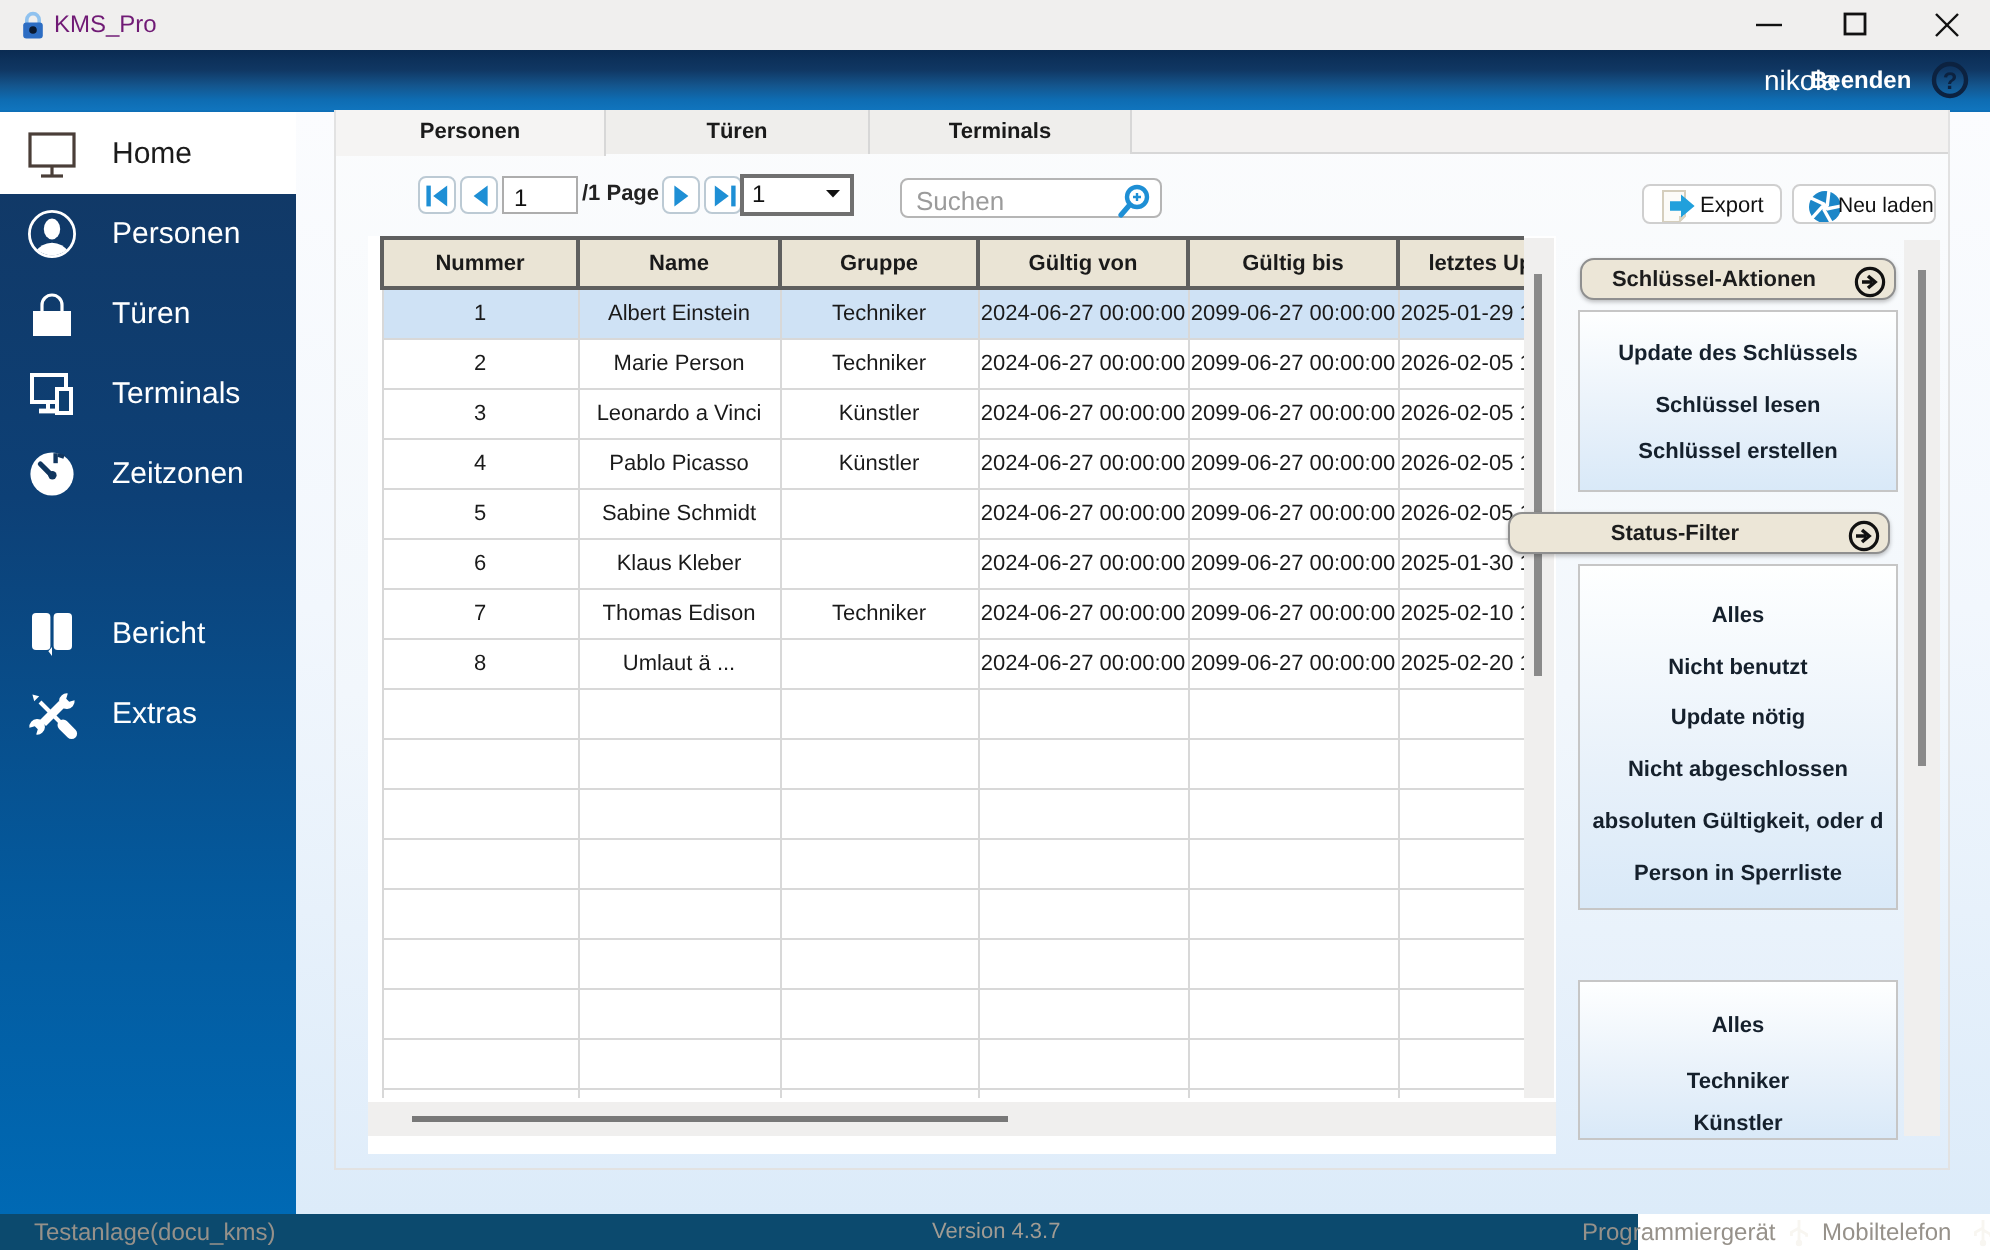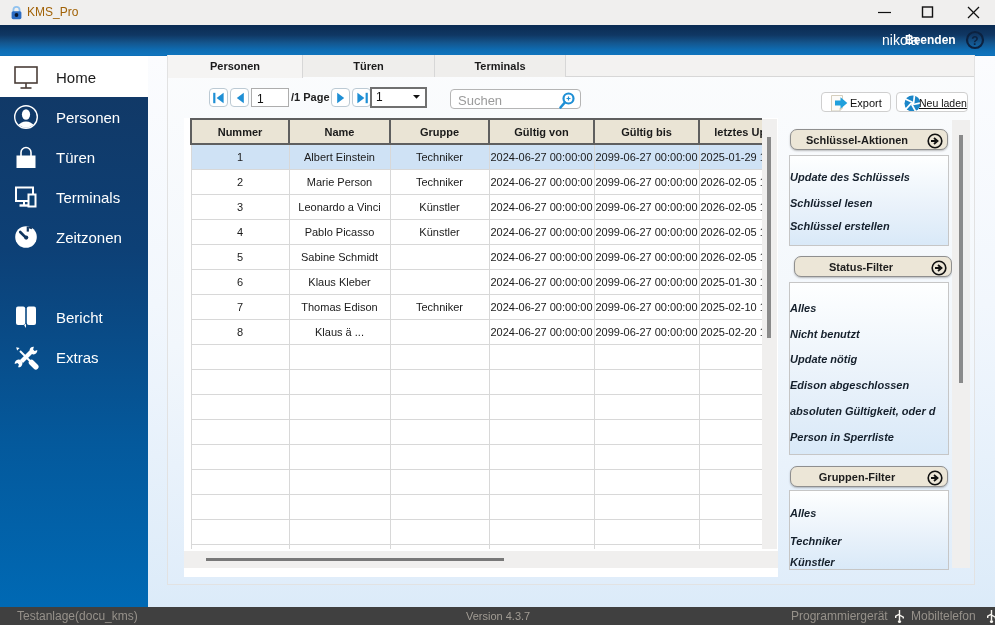--- a/index.html
+++ b/index.html
@@ -2,21 +2,21 @@
 <html><head>
 <meta charset="utf-8">
 <style>
 * { margin:0; padding:0; box-sizing:border-box; }
 html,body { width:995px; height:625px; overflow:hidden; }
 body { font-family:"Liberation Sans", sans-serif; position:relative; background:#fff; }
 .abs { position:absolute; }
 
 
 #titlebar { left:0; top:0; width:995px; height:25px; background:#f0efee; }
-#apptitle { left:27px; top:5px; font-size:12px; color:#a16207; }
+#apptitle { left:27px; top:5px; font-size:12px; color:#701a75; }
 
 
 #topbar { left:0; top:25px; width:995px; height:31px;
   background:linear-gradient(to bottom,#0a2b52 0%,#103763 32%,#14568e 58%,#0e6cb2 80%,#1074bd 96%,#0d6db5 100%); }
 #nikola { left:849px; top:32px; font-size:14px; color:#fff;margin-left:33px; }
 #beenden { left:905px; top:33px; font-size:12px; font-weight:bold; color:#fff; }
 
 
 #sidebar { left:0; top:56px; width:148px; height:551px;
   background:linear-gradient(to bottom,#123763 0%,#0d4076 35%,#04599c 70%,#0069b4 100%); }
@@ -51,21 +51,21 @@
 #combo .arr { position:absolute; right:2px; top:1px; width:13px; height:13px; }
 #searchbox { left:282px; top:34px; width:131px; height:20px; background:#fff; border:1px solid #b5b5b5; border-radius:4px; }
 #searchbox .ph { position:absolute; left:7px; top:3px; font-size:13px; color:#9b9b9b; }
 #searchbox svg { position:absolute; right:3px; top:1px; }
 .toolbtn { position:absolute; top:37px; height:20px; background:#fff; border:1px solid #cfcfcf;
   border-radius:4px; font-size:11px; color:#111; white-space:nowrap; overflow:hidden; }
 .toolbtn .t { position:absolute; top:3px; }
 #btn-export { left:653px; width:70px; }
 #btn-export .t { left:28px; top:4px; }
 #btn-reload { left:728px; width:72px; }
-#btn-reload .t { left:22px; top:4px; font-size:10.5px;text-decoration:underline; }
+#btn-reload .t { left:22px; top:4px; font-size:10.5px; }
 
 
 #gridbg { left:16px; top:63px; width:594px; height:459px; background:#fff; }
 #tablewrap { position:absolute; left:22px; top:63px; width:572px; height:431px; overflow:hidden; }
 table { border-collapse:collapse; table-layout:fixed; width:612px; font-size:11px; color:#1a1a1a; }
 td,th { overflow:hidden; white-space:nowrap; text-align:center; height:25px; padding:0; }
 thead th { background:#eae4d5; border:2px solid #5f5f5f; font-size:11px; font-weight:bold; height:25px; }
 tbody td { border:1px solid #d8d8d8; background:#fff; }
 tr.sel td { background:#cfe2f5; }
 
@@ -74,27 +74,27 @@
 #hscroll { position:absolute; left:16px; top:496px; width:594px; height:17px; background:#f0efee; }
 #hscroll .thumb { position:absolute; left:22px; top:7px; width:298px; height:3px; background:#787878; }
 
 
 .pill { position:absolute; left:67px; width:158px; height:21px; background:#ece6d7;
   border:1px solid #8f8f8f; border-radius:7px; box-shadow:0 1px 2px rgba(0,0,0,0.25);
   font-size:11px; font-weight:bold; color:#1c1c1c; text-align:center; line-height:20px; padding-right:24px; }
 .pill svg { position:absolute; right:4px; top:2.5px; }
 .subpanel { position:absolute; left:66px; width:160px; border:1px solid #c6c6c6;
   background:linear-gradient(to bottom,#feffff 0%,#e8f1fa 60%,#d9e9f8 100%);
-  font-size:11px; font-weight:bold; color:#15202c; text-align:left;font-style:italic; }
+  font-size:11px; font-weight:bold; color:#15202c; text-align:center; }
 .subpanel div { position:absolute; width:100%; white-space:nowrap; }
 #rscroll { position:absolute; left:784px; top:65px; width:18px; height:448px; background:#f0efee; }
 #rscroll .thumb { position:absolute; left:7px; top:15px; width:4px; height:248px; background:#8a8a8a; }
 
 
-#statusbar { left:0; top:607px; width:995px; height:18px; background:#404040; color:#96918a; font-size:12px; }
+#statusbar { left:0; top:607px; width:819px; height:18px; background:#0c4a6e; color:#96918a; font-size:12px; }
 #st1 { position:absolute; left:17px; top:2px; }
 #st2 { position:absolute; left:466px; top:3px; font-size:11px; color:#a19c94;text-align:center; }
 #st3 { position:absolute; left:791px; top:2px; }
 #st4 { position:absolute; left:911px; top:2px; }
 </style>
 </head>
 <body>
 
 <div class="abs" id="titlebar">
   <svg class="abs" style="left:10px;top:5px" width="13" height="15" viewBox="0 0 13 15">
@@ -331,21 +331,21 @@
           <tr>
               <td>7</td>
               <td>Thomas Edison</td>
               <td>Techniker</td>
               <td>2024-06-27 00:00:00</td>
               <td>2099-06-27 00:00:00</td>
               <td>2025-02-10 13:10:05</td>
             </tr>
           <tr>
               <td>8</td>
-              <td>Klaus ä ...</td>
+              <td>Umlaut ä ...</td>
               <td></td>
               <td>2024-06-27 00:00:00</td>
               <td>2099-06-27 00:00:00</td>
               <td>2025-02-20 13:10:05</td>
             </tr>
           <tr>
               <td></td>
               <td></td>
               <td></td>
               <td></td>
@@ -430,39 +430,33 @@
       <svg width="16" height="16" viewBox="0 0 16 16">
           <circle cx="8" cy="8" r="6.8" fill="none" stroke="#111" stroke-width="1.6"></circle>
           <path d="M4 8 h5 M7 5 l3.5 3 L7 11" fill="none" stroke="#111" stroke-width="1.8"></path>
         </svg>
     </div>
     <div class="subpanel" style="top:100px;left:621px;width:160px;height:91px">
       <div style="top:15px">Update des Schlüssels</div>
       <div style="top:41px">Schlüssel lesen</div>
       <div style="top:64px">Schlüssel erstellen</div>
     </div>
-    <div class="pill" style="top:201px;left:626px;width:158px">Status-Filter
+    <div class="pill" style="top:201px;left:586px;width:191px">Status-Filter
       <svg width="16" height="16" viewBox="0 0 16 16">
           <circle cx="8" cy="8" r="6.8" fill="none" stroke="#111" stroke-width="1.6"></circle>
           <path d="M4 8 h5 M7 5 l3.5 3 L7 11" fill="none" stroke="#111" stroke-width="1.8"></path>
         </svg>
     </div>
     <div class="subpanel" style="top:227px;left:621px;width:160px;height:173px">
       <div style="top:19px">Alles</div>
       <div style="top:45px">Nicht benutzt</div>
       <div style="top:70px">Update nötig</div>
-      <div style="top:96px">Edison abgeschlossen</div>
+      <div style="top:96px">Nicht abgeschlossen</div>
       <div style="top:122px">absoluten Gültigkeit, oder d</div>
       <div style="top:148px">Person in Sperrliste</div>
-    </div>
-    <div class="pill" style="top:411px;left:622px;width:158px">Gruppen-Filter
-      <svg width="16" height="16" viewBox="0 0 16 16">
-          <circle cx="8" cy="8" r="6.8" fill="none" stroke="#111" stroke-width="1.6"></circle>
-          <path d="M4 8 h5 M7 5 l3.5 3 L7 11" fill="none" stroke="#111" stroke-width="1.8"></path>
-        </svg>
     </div>
     <div class="subpanel" style="top:435px;left:621px;width:160px;height:80px">
       <div style="top:16px">Alles</div>
       <div style="top:44px">Techniker</div>
       <div style="top:65px">Künstler</div>
     </div>
     <div id="rscroll">
         <div class="thumb"></div>
       </div>
   </div>

